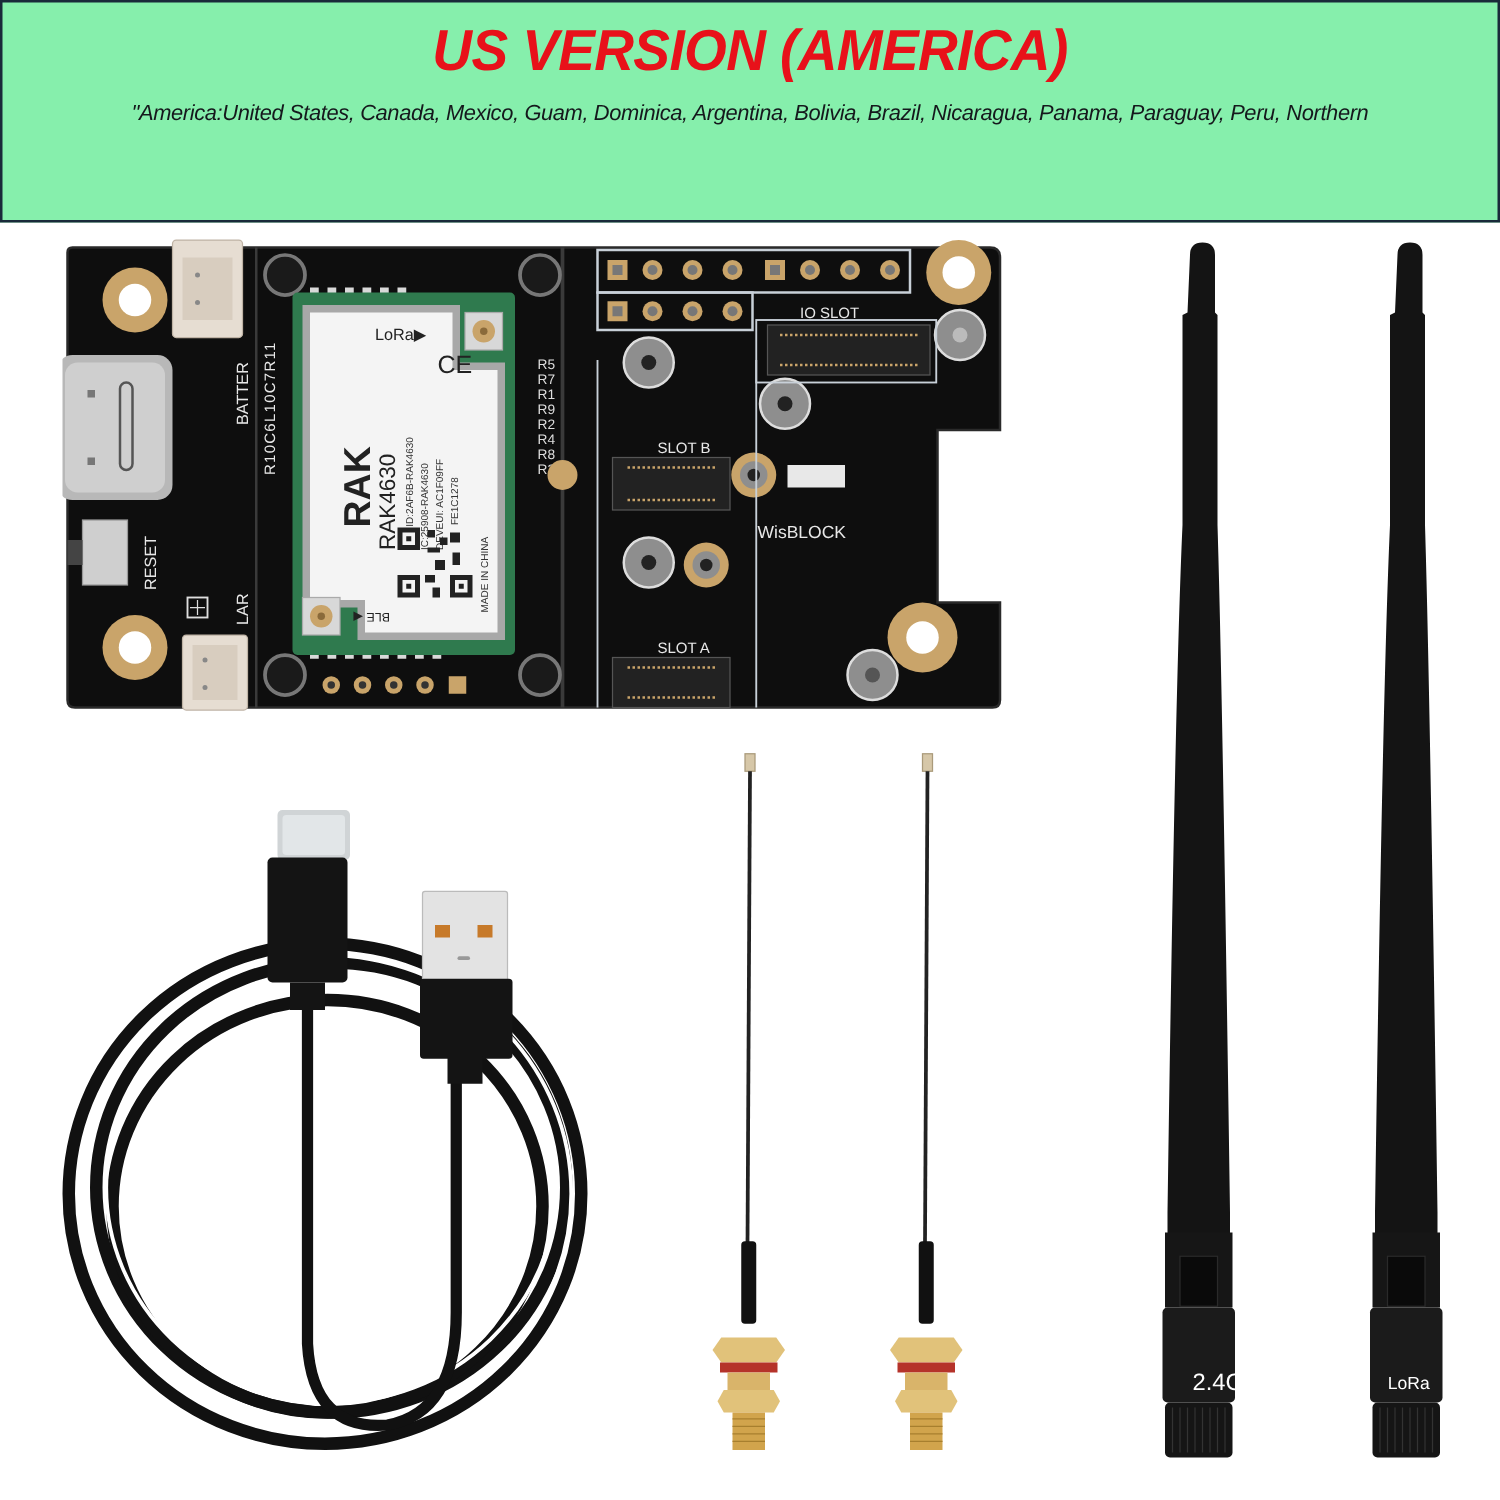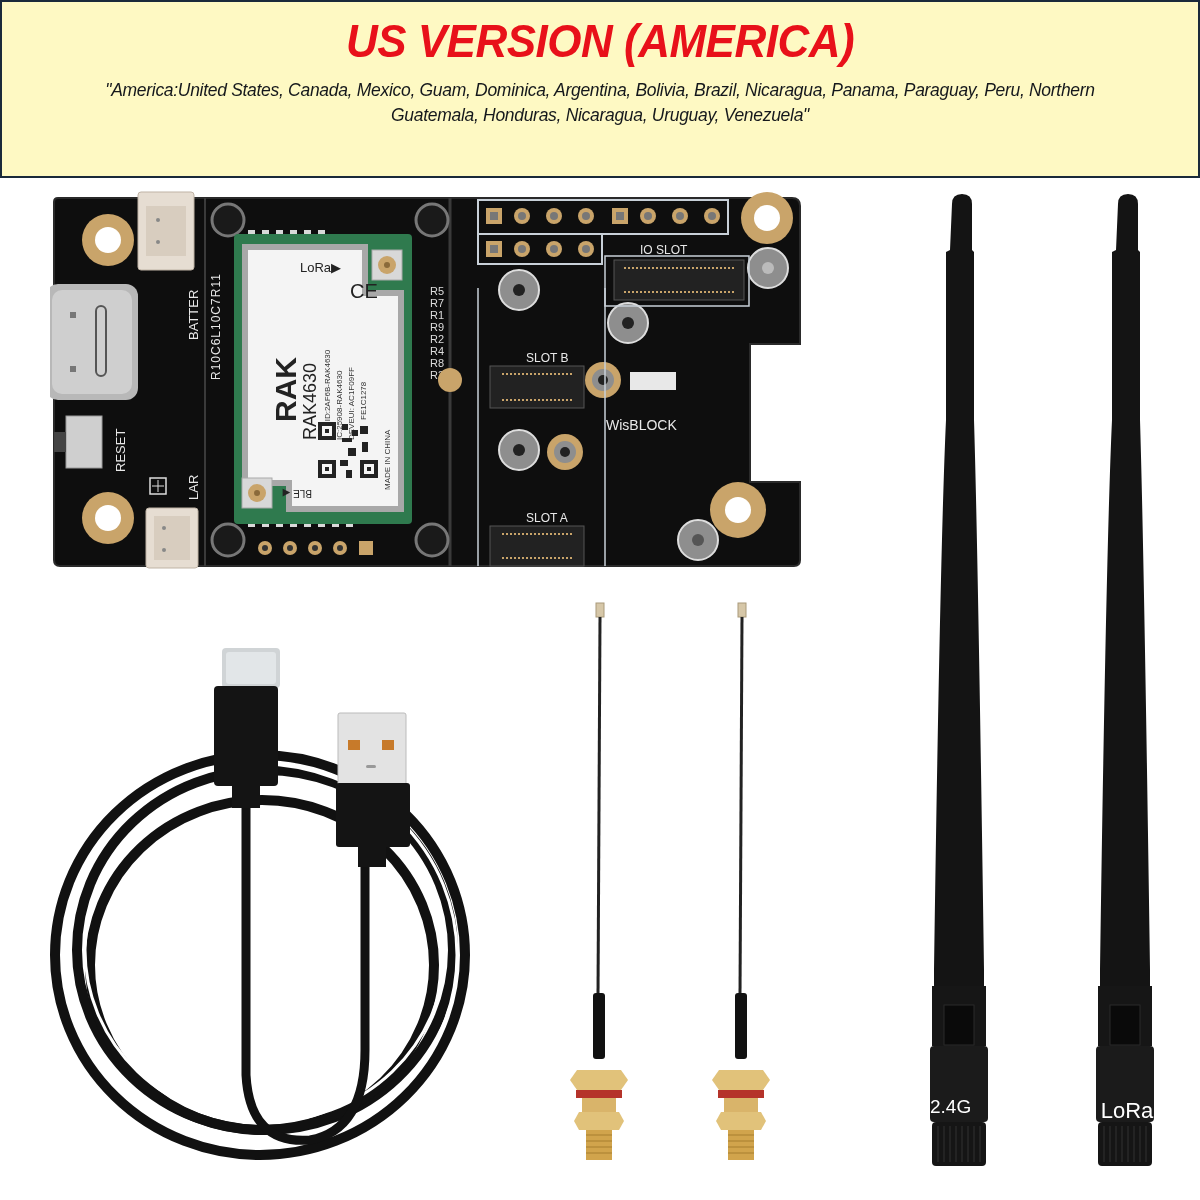--- a/index.html
+++ b/index.html
@@ -1,21 +1,21 @@
 <!DOCTYPE html>
 <html><head>
 <meta charset="utf-8">
 <style>
   * { box-sizing: border-box; margin: 0; padding: 0; }
   html, body { width: 1200px; height: 1200px; background: #ffffff; overflow: hidden; }
   body { position: relative; font-family: "Liberation Sans", sans-serif; }
 
   .banner {
     position: absolute; left: 0; top: 0; width: 1200px; height: 178px;
-    background: #fef9c3; border: 2px solid #1a2a3a; border-bottom-width: 2px;
+    background: #86efac; border: 2px solid #1a2a3a; border-bottom-width: 2px;
   }
   .banner-title {
     position: absolute; left: 0; right: 0; top: 14px; text-align: center;
     font-family: "Liberation Sans", sans-serif; font-weight: bold; font-style: italic;
     font-size: 44px; letter-spacing: -0.5px; color: #e8111a; transform: scaleY(1.05);
   }
   .banner-countries {
     position: absolute; left: 10px; right: 10px; top: 76px; text-align: center;
     font-family: "Liberation Sans", sans-serif; font-style: italic; font-size: 17.5px;
     line-height: 25px; color: #15181c; letter-spacing: -0.3px;
@@ -27,21 +27,20 @@
   }
   .pcb-text { font-family: "Liberation Sans", sans-serif; fill: #e8e8e8; }
 </style>
 </head>
 <body>
 
 <div class="banner">
   <div class="banner-title">US VERSION (AMERICA)</div>
   <div class="banner-countries">
     <div>"America:United States, Canada, Mexico, Guam, Dominica, Argentina, Bolivia, Brazil, Nicaragua, Panama, Paraguay, Peru,    Northern</div>
-    <div>Guatemala, Honduras, Nicaragua, Uruguay, Venezuela"</div>
   </div>
 </div>
 
 <div class="item" style="left:50px; top:190px; width:760px; height:380px;">
   <svg width="760" height="380" viewBox="0 0 760 380">
 
     <path d="M8,8 L742,8 Q750,8 750,16 L750,154 L700,154 L700,292 L750,292 L750,370 Q750,376 744,376 L10,376 Q4,376 4,370 L4,12 Q4,8 8,8 Z" fill="#0e0e0e"></path>
     <path d="M8,8 L742,8 Q750,8 750,16 L750,154 L700,154 L700,292 L750,292 L750,370 Q750,376 744,376 L10,376 Q4,376 4,370 L4,12 Q4,8 8,8 Z" fill="none" stroke="#2a2a2a" stroke-width="2"></path>
 
     <line x1="155" y1="8" x2="155" y2="376" stroke="#3a3a3a" stroke-width="2"></line>
@@ -338,34 +337,34 @@
       <line x1="18" y1="936" x2="18" y2="972"></line>
         <line x1="24" y1="936" x2="24" y2="972"></line>
         <line x1="30" y1="936" x2="30" y2="972"></line>
         <line x1="36" y1="936" x2="36" y2="972"></line>
         <line x1="42" y1="936" x2="42" y2="972"></line>
         <line x1="48" y1="936" x2="48" y2="972"></line>
         <line x1="54" y1="936" x2="54" y2="972"></line>
         <line x1="60" y1="936" x2="60" y2="972"></line>
     </g>
   </svg>
-  <div class="label-text" style="position:absolute; left:10px; top:906px; width:58px; font-size:19px;">2.4G</div>
+  <div class="label-text" style="position:absolute; left:10px; top:906px; width:58px; font-size:19px;padding-left:24px;">2.4G</div>
 </div>
 <div class="item" style="left:1086px; top:190px; width:80px; height:1000px;">
   <svg width="80" height="1000" viewBox="0 0 80 1000">
     <path d="M32,14 Q32,4 42,4 Q52,4 52,14 L52,60 L54,62 L54,230 Q58,360 64,780 L64,800 L14,800 L14,780 Q20,360 26,230 L26,62 L30,60 Z" fill="#141414"></path>
     <rect x="12" y="796" width="54" height="60" fill="#161616"></rect>
     <rect x="24" y="815" width="30" height="40" fill="#0a0a0a" stroke="#2a2a2a"></rect>
     <rect x="10" y="856" width="58" height="76" rx="4" fill="#1b1b1b"></rect>
     <rect x="12" y="932" width="54" height="44" rx="4" fill="#151515"></rect>
     <g stroke="#333" stroke-width="1">
       <line x1="18" y1="936" x2="18" y2="972"></line>
         <line x1="24" y1="936" x2="24" y2="972"></line>
         <line x1="30" y1="936" x2="30" y2="972"></line>
         <line x1="36" y1="936" x2="36" y2="972"></line>
         <line x1="42" y1="936" x2="42" y2="972"></line>
         <line x1="48" y1="936" x2="48" y2="972"></line>
         <line x1="54" y1="936" x2="54" y2="972"></line>
         <line x1="60" y1="936" x2="60" y2="972"></line>
     </g>
   </svg>
-  <div class="label-text" style="position:absolute; left:10px; top:908px; width:62px; text-align:center; font-size:22px;">LoRa</div>
+  <div class="label-text" style="position:absolute; left:10px; top:908px; width:62px; text-align:center; font-size:14px;">LoRa</div>
 </div>
 
 </body></html>

